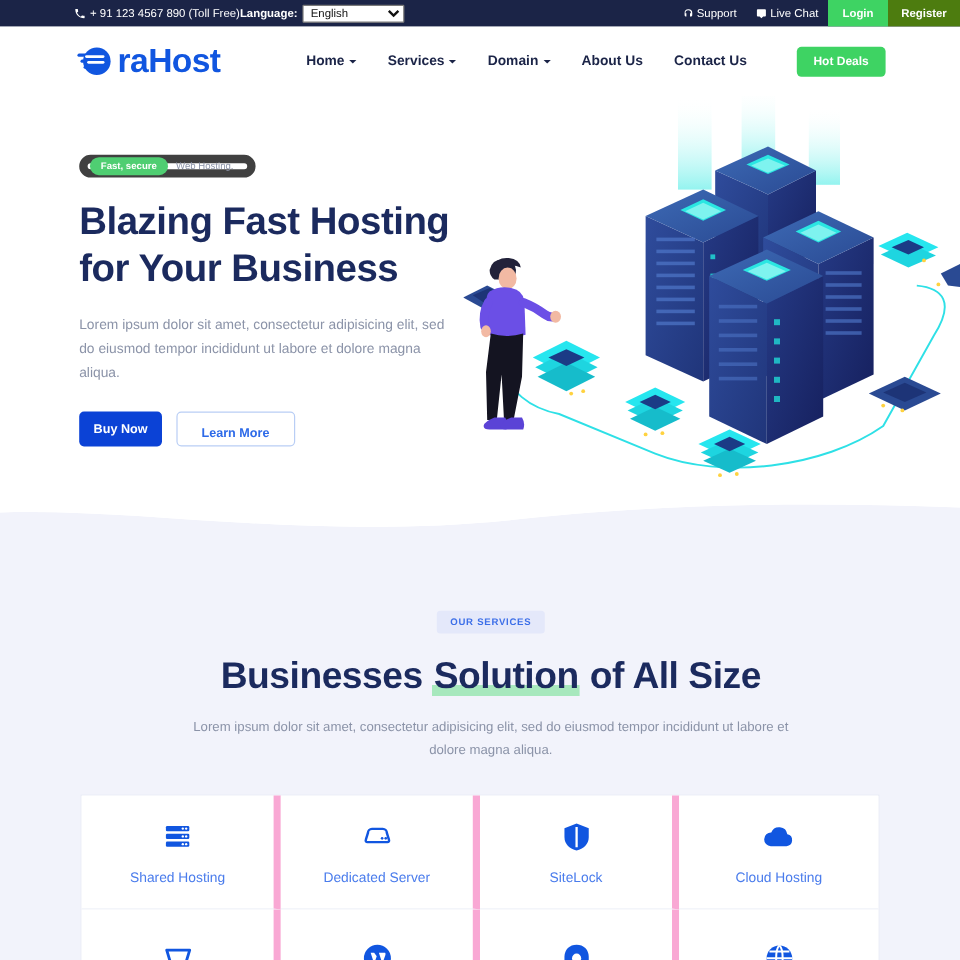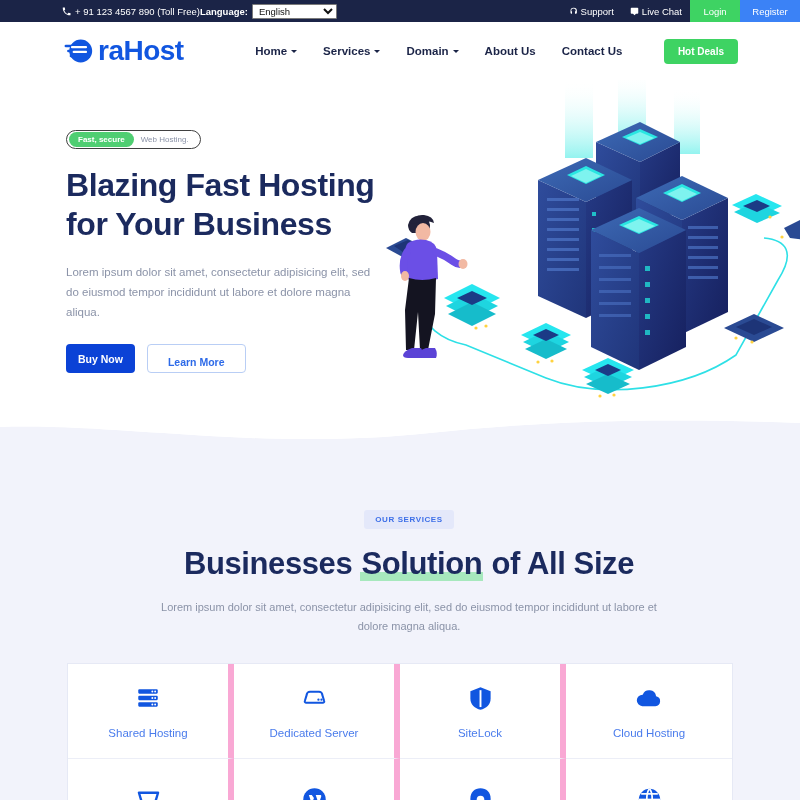--- a/index.html
+++ b/index.html
@@ -34,24 +34,24 @@
   }
   .topbar-spacer { flex: 1 1 auto; }
   .topbar-right { display: flex; align-items: stretch; }
   .tb-link {
     display: flex; align-items: center; gap: 3px;
     padding: 0 8px; color: #fff; white-space: nowrap; cursor: pointer;
   }
   .tb-link svg { width: 9px; height: 9px; display: block; }
   .tb-btn {
     display: flex; align-items: center; justify-content: center;
-    width: 50px; color: #fff; font-size: 9.5px; cursor: pointer;
+    width: 50px; color: #fff; font-size: 9.5px; cursor: pointer; font-weight: bold;
   }
   .tb-btn.login { background: #3ed363; }
-  .tb-btn.register { background: #3b82f6; width: 60px; }
+  .tb-btn.register { background: #4d7c0f; width: 60px; }
 
   
   .header {
     height: 58px; background: #ffffff;
     display: flex; align-items: center;
     padding: 0 62px 0 62px;
     position: relative; z-index: 25;
   }
   .logo { display: flex; align-items: center; gap: 2px; cursor: pointer; }
   .logo-mark { width: 34px; height: 34px; display: block; }
@@ -79,21 +79,21 @@
   }
 
   
   .hero {
     position: relative; height: 355px; background: #ffffff;
     overflow: hidden;
   }
   .hero-inner { position: relative; z-index: 4; padding: 48px 0 0 66px; width: 400px; }
   .pill {
     display: inline-flex; align-items: center;
-    border: 1px solid #404040; border-radius: 999px;
+    border: 7px solid #404040; border-radius: 999px;
     background: #ffffff; padding: 2px; height: 19px;
   }
   .pill-a {
     background: #4fce72; color: #fff; font-size: 8px; font-weight: bold;
     border-radius: 999px; padding: 3px 9px; white-space: nowrap;
   }
   .pill-b {
     color: #8b93a8; font-size: 8px; padding: 0 9px 0 7px; white-space: nowrap;
   }
   .hero-title {

